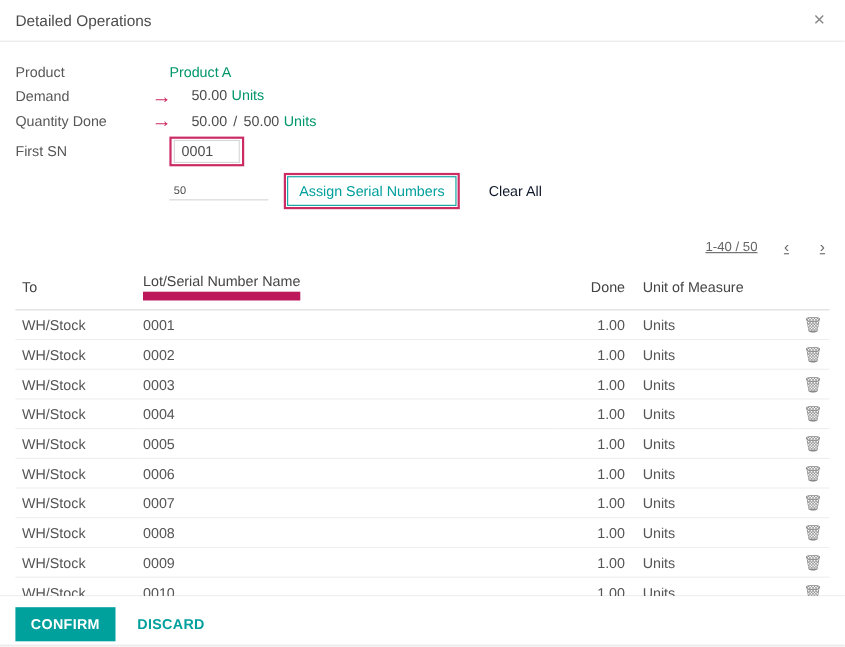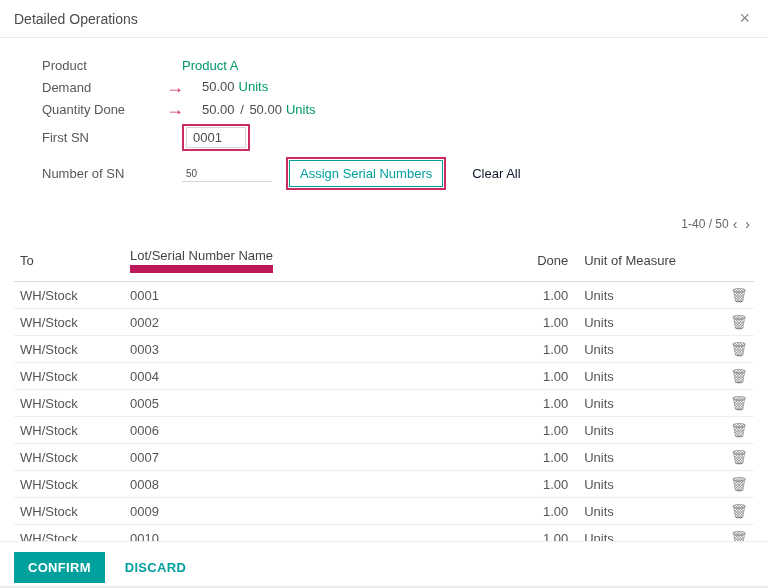--- a/index.html
+++ b/index.html
@@ -5,34 +5,34 @@
   * { box-sizing: border-box; }
   html, body { margin: 0; padding: 0; font-family: -apple-system, "Helvetica Neue", Arial, sans-serif; font-size: 13px; color: #4c4c4c; background: #fff; }
   .modal { width: 768px; height: 588px; position: relative; overflow: hidden; }
   .modal-header { display: flex; align-items: center; justify-content: space-between; padding: 8px 14px; border-bottom: 1px solid #e9e9e9; }
   .modal-title { font-size: 14px; color: #4c4c4c; }
   .close-x { font-size: 18px; color: #888; cursor: pointer; padding: 0 4px; }
   .modal-body { position: relative; height: 503px; overflow-y: scroll; padding: 20px 14px 10px 14px; }
   .modal-body::-webkit-scrollbar { width: 14px; }
   .modal-body::-webkit-scrollbar-track { background: #f4f4f4; }
   .modal-body::-webkit-scrollbar-thumb { background: #c7c7c7; border-radius: 0; }
-  .form-grid { display: grid; grid-template-columns: 140px 280px 1fr; row-gap: 6px; align-items: center; margin-bottom: 24px; margin-left: 28px; }
+  .form-grid { display: grid; grid-template-columns: 140px 280px 1fr; row-gap: 6px; align-items: center; margin-bottom: 24px; }
   .fld-label { font-weight: 500; color: #585858; }
   .link { color: #00966b; cursor: pointer; }
   .value { color: #4c4c4c; }
   .units { color: #00966b; margin-left: 2px; }
   .first-sn { border: 1px solid #d5d5d5; padding: 2px 6px; width: 60px; font-size: 13px; color: #4c4c4c; }
   .first-sn-hl { border: 2px solid #cc2c64; padding: 1px 2px; display: inline-block; }
   .assign-btn { border: 1px solid #00a09d; color: #00a09d; background: #fff; padding: 5px 10px; font-size: 13px; cursor: pointer; }
   .assign-hl { border: 2px solid #cc2c64; display: inline-block; padding: 1px; }
   .clear-all { color: #0f172a; cursor: pointer; margin-left: 12px; }
   .arrow { color: #cc2c64; font-size: 18px; line-height: 0; position: relative; left: -16px; }
   .arrow-cell { position: relative; }
   .arrow-wrap { display: inline-flex; align-items: center; gap: 2px; }
-  .pager { display: flex; justify-content: flex-end; align-items: center; gap: 0; color: #666; font-size: 12px; margin-bottom: 6px; }
+  .pager { display: flex; justify-content: flex-end; align-items: center; gap: 20px; color: #666; font-size: 12px; margin-bottom: 6px; text-decoration: underline; }
   .pager .pg-btn { cursor: pointer; padding: 2px 4px; color: #666; font-size: 14px;}
   table.data { width: 100%; border-collapse: collapse; }
   table.data th { text-align: left; font-weight: 500; color: #444; border-bottom: 1px solid #d9d9d9; padding: 8px 6px; font-size: 13px; }
   table.data th.right, table.data td.right { text-align: right; }
   table.data td { padding: 5px 6px; border-bottom: 1px solid #eee; color: #555; font-size: 13px; }
   .lot-hdr-underline { display: inline-block; border-bottom: 8px solid #be185d; padding-bottom: 2px; }
   .trash { color: #888; cursor: pointer; font-size: 14px; }
   .modal-footer { display: flex; align-items: center; gap: 14px; padding: 10px 14px; border-top: 1px solid #eee; }
   .btn-confirm { background: #00a09d; color: #fff; border: none; padding: 8px 14px; font-size: 13px; font-weight: 700; cursor: pointer; letter-spacing: .3px; }
   .btn-discard { background: none; border: none; color: #00a09d; font-size: 13px; font-weight: 700; cursor: pointer; letter-spacing: .3px; }
@@ -79,21 +79,20 @@
       <div></div>
 
       <div class="fld-label">First SN</div>
       <div>
         <span class="first-sn-hl">
           <input class="first-sn" value="0001" style="">
         </span>
       </div>
       <div></div>
 
-      <div class="fld-label">Number of SN</div>
       <div class="num-sn-row" style="grid-column: 2 / span 2;">
         <input class="num-sn-input" value="50" style="">
         <span class="assign-hl">
           <button class="assign-btn">Assign Serial Numbers</button>
         </span>
         <span class="clear-all">Clear All</span>
       </div>
     </div>
 
     <div class="pager">

